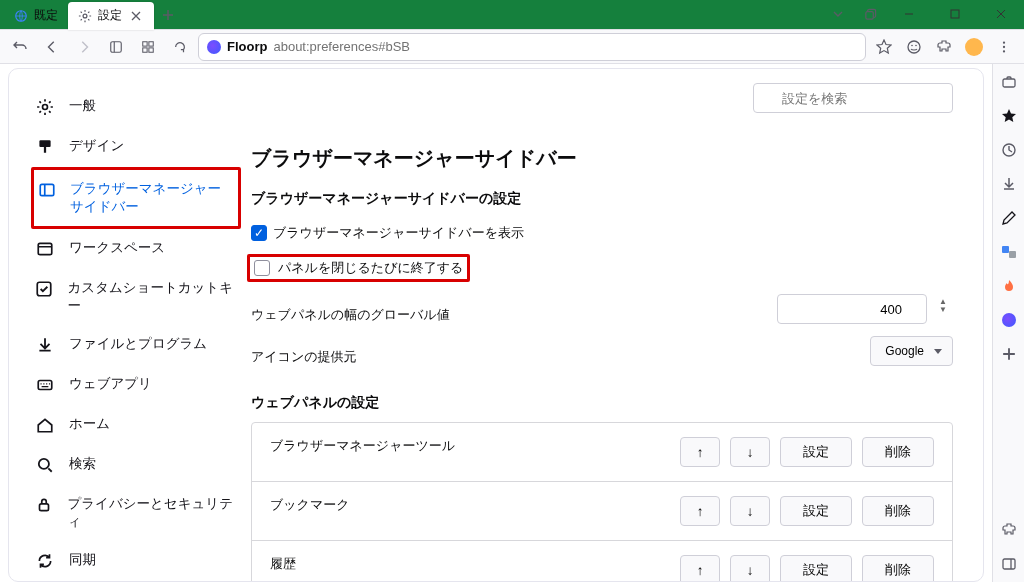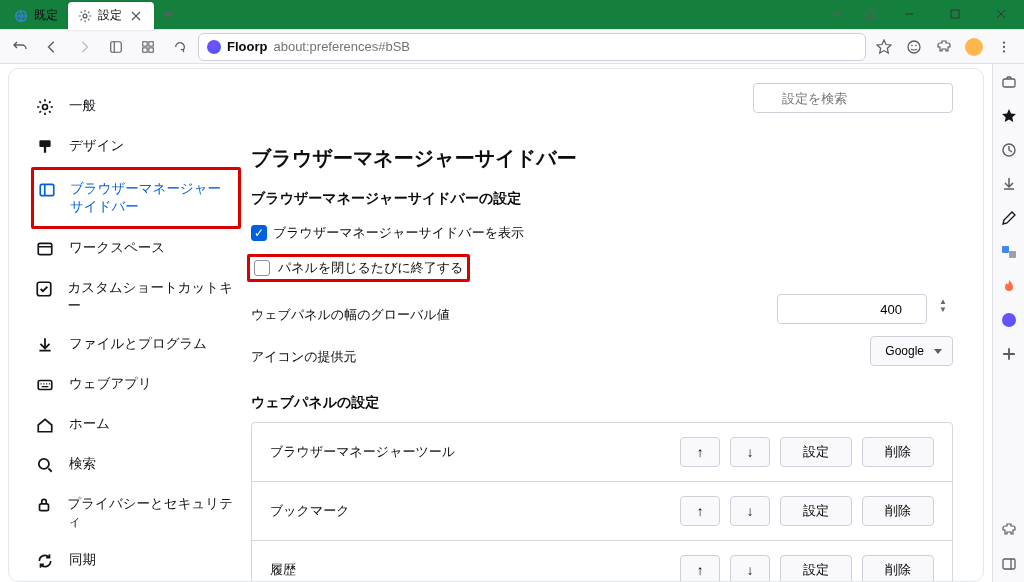--- a/index.html
+++ b/index.html
@@ -162,21 +162,21 @@
 .dropdown-btn::after {
   content:""; position:absolute; right:10px; top:12px;
   border-left:4px solid transparent; border-right:4px solid transparent; border-top:5px solid #5b5b66;
 }
 .panel-table {
   margin-top: 10px;
   border: 1px solid #d7d7db;
   border-radius: 4px;
 }
 .panel-row {
-  display:flex; align-items:center;
+  display:flex; align-items:flex-start;
   padding: 14px 18px;
   border-bottom: 1px solid #d7d7db;
   font-size: 13px;
   gap: 7px;
 }
 .panel-row:last-child { border-bottom:none; }
 .panel-name { flex:1; }
 .panel-actions { display:flex; gap:10px; }
 .small-btn { width:40px; height:30px; border:1px solid #cfcfd8; border-radius:4px; background:#f9f9fb; display:flex; align-items:center; justify-content:center; }
 .mid-btn { height:30px; padding: 0 22px; border:1px solid #cfcfd8; border-radius:4px; background:#f9f9fb; font-size:13px; }

